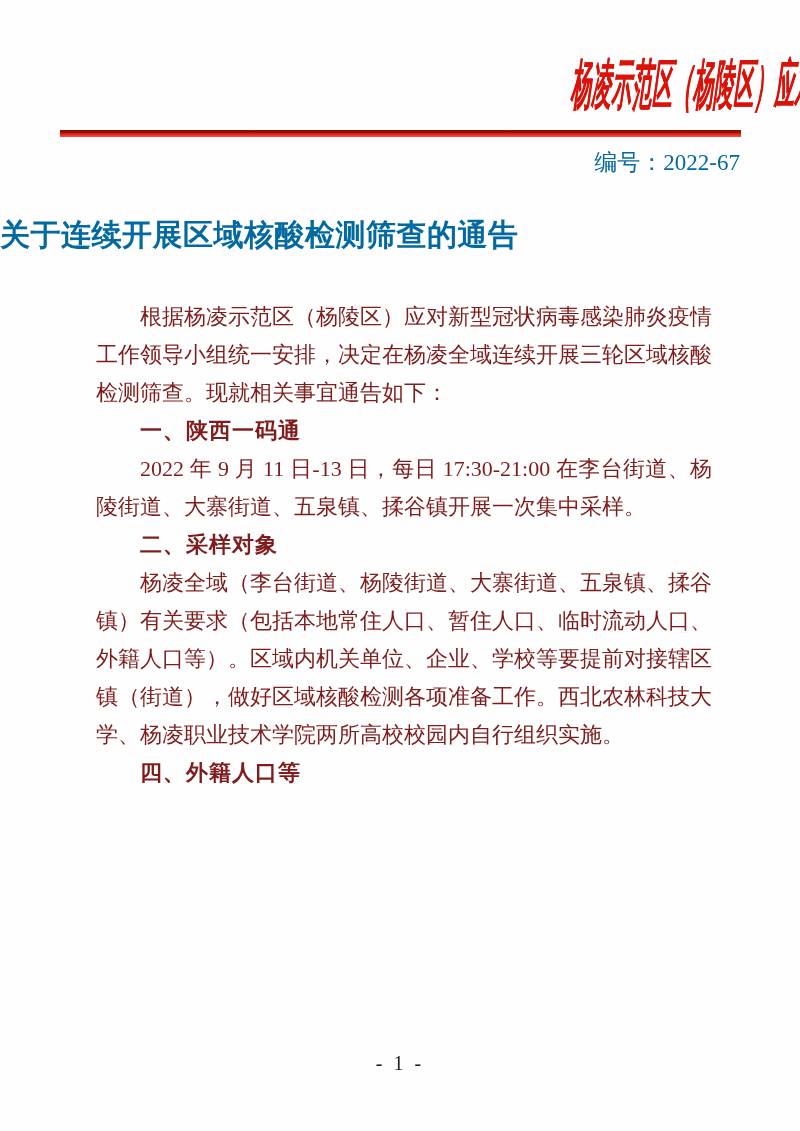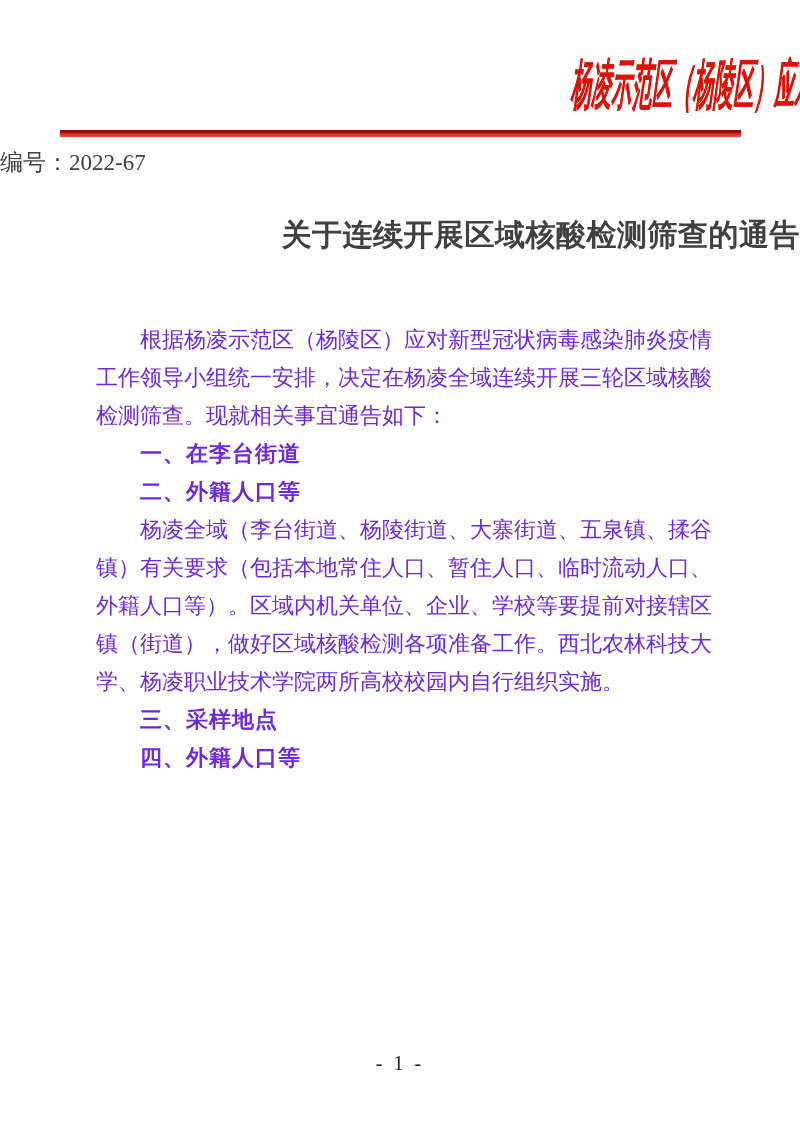--- a/index.html
+++ b/index.html
@@ -34,47 +34,47 @@
     margin: 6px 59px 0 60px;
     background: linear-gradient(to bottom,
       var(--rule-red-dark, #8f0c04) 0%,
       var(--rule-red-dark, #8f0c04) 30%,
       var(--rule-red-light, #e02114) 55%,
       #f05545 100%);
   }
   .doc-number {
     margin-top: 12px;
     padding-right: 60px;
-    text-align: left;
+    text-align: right;
     font-size: 23px;
     line-height: 28px;
-    color: #404040;
+    color: #0369a1;
   }
 
   
   .doc-title {
     margin: 38px 0 0 0;
-    text-align: right;
+    text-align: left;
     font-size: 30px;
     line-height: 40px;
     font-weight: bold;
     letter-spacing: 0.5px;
-    color: #404040;
+    color: #0369a1;
     font-family: "Liberation Serif", "DejaVu Serif", serif;
   }
 
   
   .doc-body {
-    margin-top: 66px;
+    margin-top: 43px;
     padding: 0 88px 0 96px;
     font-size: 22px;
     line-height: 38px;
     text-align: justify;
     text-justify: inter-ideograph;
-    color: #6d28d9;
+    color: #7f1d1d;
   }
   .para { margin: 0; text-indent: 2em; }
   .para.heading {
     font-weight: bold;
     font-family: "DejaVu Sans", "Liberation Sans", sans-serif;
     letter-spacing: 1px;
   }
 
   
   .page-number {
@@ -97,22 +97,22 @@
       <span class="org-name">杨凌示范区（杨陵区）应对新型冠状病毒感染肺炎疫情工作领导小组办公室</span>
     </div>
     <div class="red-rule"></div>
     <div class="doc-number">编号：2022-67</div>
   </div>
 
   <h1 class="doc-title">关于连续开展区域核酸检测筛查的通告</h1>
 
   <div class="doc-body">
     <p class="para">根据杨凌示范区（杨陵区）应对新型冠状病毒感染肺炎疫情工作领导小组统一安排，决定在杨凌全域连续开展三轮区域核酸检测筛查。现就相关事宜通告如下：</p>
-    <p class="para heading">一、在李台街道</p>
-    <p class="para heading">二、外籍人口等</p>
+    <p class="para heading">一、陕西一码通</p>
+    <p class="para">2022 年 9 月 11 日-13 日，每日 17:30-21:00 在李台街道、杨陵街道、大寨街道、五泉镇、揉谷镇开展一次集中采样。</p>
+    <p class="para heading">二、采样对象</p>
     <p class="para">杨凌全域（李台街道、杨陵街道、大寨街道、五泉镇、揉谷镇）有关要求（包括本地常住人口、暂住人口、临时流动人口、外籍人口等）。区域内机关单位、企业、学校等要提前对接辖区镇（街道），做好区域核酸检测各项准备工作。西北农林科技大学、杨凌职业技术学院两所高校校园内自行组织实施。</p>
-    <p class="para heading">三、采样地点</p>
     <p class="para heading">四、外籍人口等</p>
   </div>
 
   <div class="page-number">- 1 -</div>
 
 </div>
 
 </body></html>

